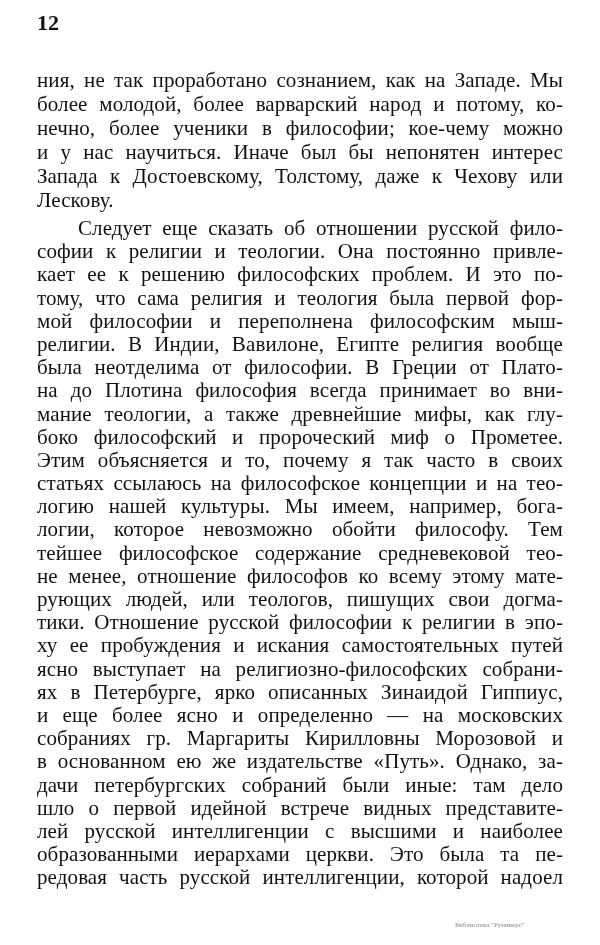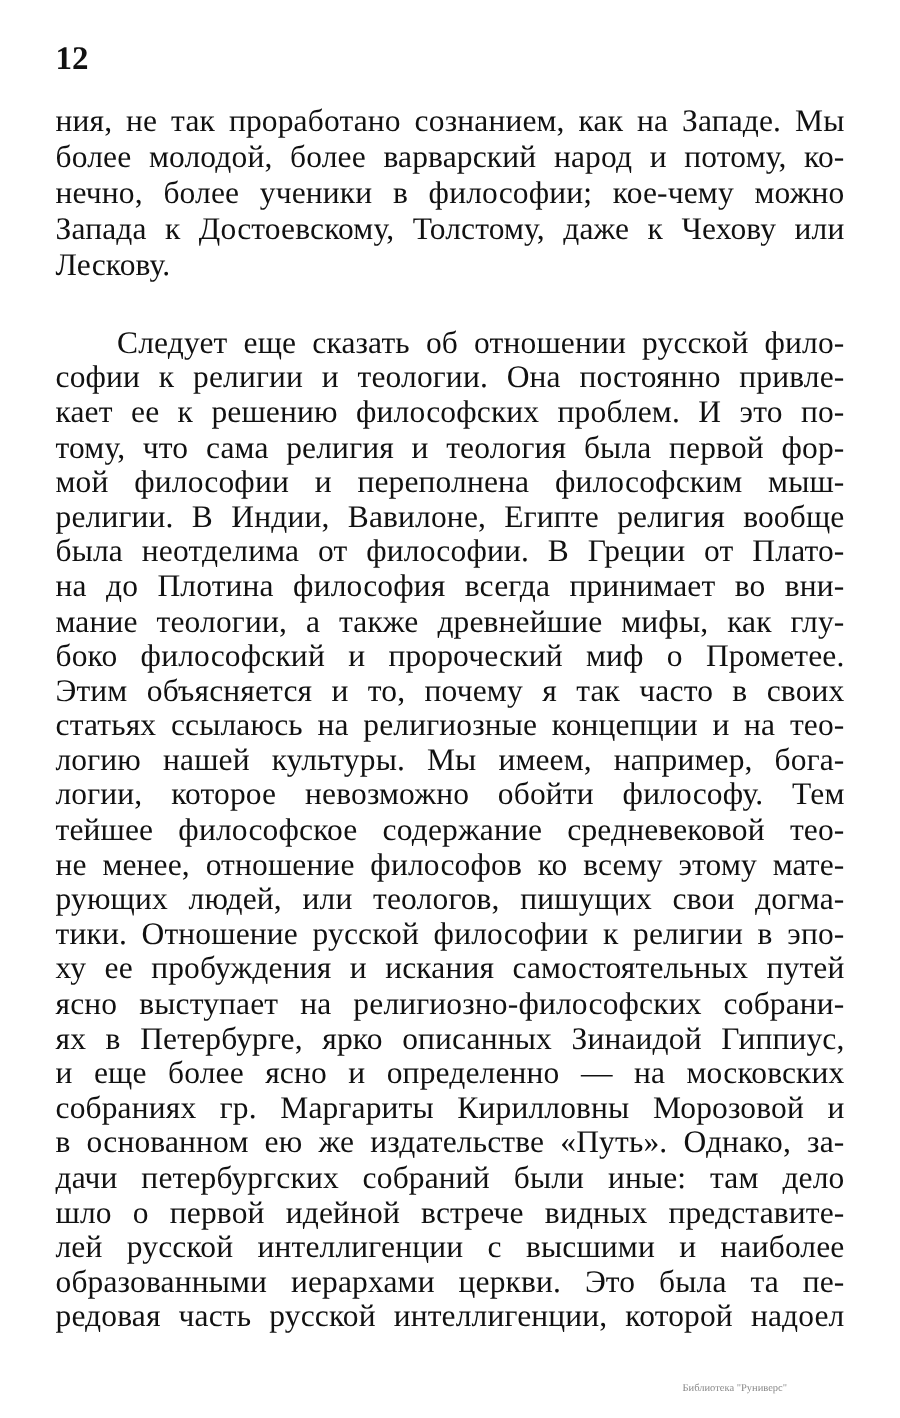--- a/index.html
+++ b/index.html
@@ -1,18 +1,18 @@
 <!DOCTYPE html>
 <html><head>
 <meta charset="utf-8">
 <style>
   html, body { margin:0; padding:0; background:#ffffff; }
   body { width:600px; height:945px; position:relative; overflow:hidden;
          font-family:"Liberation Serif","DejaVu Serif",serif; color:#111; }
-  .page-number { position:absolute; left:37px; top:26px; font-size:22px; font-weight:bold;
+  .page-number { position:absolute; left:37px; top:10px; font-size:22px; font-weight:bold;
                  font-family:"Liberation Serif",serif;text-align:right; }
   .text-block { position:absolute; left:37px; width:526px; }
   .line { display:block; height:24px; font-size:21px; line-height:24px;
           text-align:justify; text-align-last:justify; white-space:nowrap; overflow:visible;
           letter-spacing:0.1px; }
   .line.last { text-align-last:left; }
   .line.indent { padding-left:41px; }
   .line-inner { display:inline-block; width:100%; text-align:justify; text-align-last:justify; white-space:normal; }
   .line.last .line-inner { text-align-last:left; }
   #block1 { top:68px; }
@@ -23,37 +23,38 @@
 </style>
 </head>
 <body>
 
 <div class="page-number">12</div>
 
 <div class="text-block" id="block1">
   <span class="line"><span class="line-inner">ния, не так проработано сознанием, как на Западе. Мы</span></span>
   <span class="line"><span class="line-inner">более молодой, более варварский народ и потому, ко-</span></span>
   <span class="line"><span class="line-inner">нечно, более ученики в философии; кое-чему можно</span></span>
+  <span class="line"><span class="line-inner">и у нас научиться. Иначе был бы непонятен интерес</span></span>
   <span class="line"><span class="line-inner">Запада к Достоевскому, Толстому, даже к Чехову или</span></span>
   <span class="line last"><span class="line-inner">Лескову.</span></span>
 </div>
 
 <div class="text-block" id="block2">
   <span class="line indent"><span class="line-inner">Следует еще сказать об отношении русской фило-</span></span>
   <span class="line"><span class="line-inner">софии к религии и теологии. Она постоянно привле-</span></span>
   <span class="line"><span class="line-inner">кает ее к решению философских проблем. И это по-</span></span>
   <span class="line"><span class="line-inner">тому, что сама религия и теология была первой фор-</span></span>
   <span class="line"><span class="line-inner">мой философии и переполнена философским мыш-</span></span>
   <span class="line"><span class="line-inner">религии. В Индии, Вавилоне, Египте религия вообще</span></span>
   <span class="line"><span class="line-inner">была неотделима от философии. В Греции от Плато-</span></span>
   <span class="line"><span class="line-inner">на до Плотина философия всегда принимает во вни-</span></span>
   <span class="line"><span class="line-inner">мание теологии, а также древнейшие мифы, как глу-</span></span>
   <span class="line"><span class="line-inner">боко философский и пророческий миф о Прометее.</span></span>
   <span class="line"><span class="line-inner">Этим объясняется и то, почему я так часто в своих</span></span>
-  <span class="line"><span class="line-inner">статьях ссылаюсь на религиозные концепции и на тео-</span></span>
+  <span class="line"><span class="line-inner">статьях ссылаюсь на философское концепции и на тео-</span></span>
   <span class="line"><span class="line-inner">логию нашей культуры. Мы имеем, например, бога-</span></span>
   <span class="line"><span class="line-inner">логии, которое невозможно обойти философу. Тем</span></span>
   <span class="line"><span class="line-inner">тейшее философское содержание средневековой тео-</span></span>
   <span class="line"><span class="line-inner">не менее, отношение философов ко всему этому мате-</span></span>
   <span class="line"><span class="line-inner">рующих людей, или теологов, пишущих свои догма-</span></span>
   <span class="line"><span class="line-inner">тики. Отношение русской философии к религии в эпо-</span></span>
   <span class="line"><span class="line-inner">ху ее пробуждения и искания самостоятельных путей</span></span>
   <span class="line"><span class="line-inner">ясно выступает на религиозно-философских собрани-</span></span>
   <span class="line"><span class="line-inner">ях в Петербурге, ярко описанных Зинаидой Гиппиус,</span></span>
   <span class="line"><span class="line-inner">и еще более ясно и определенно — на московских</span></span>

